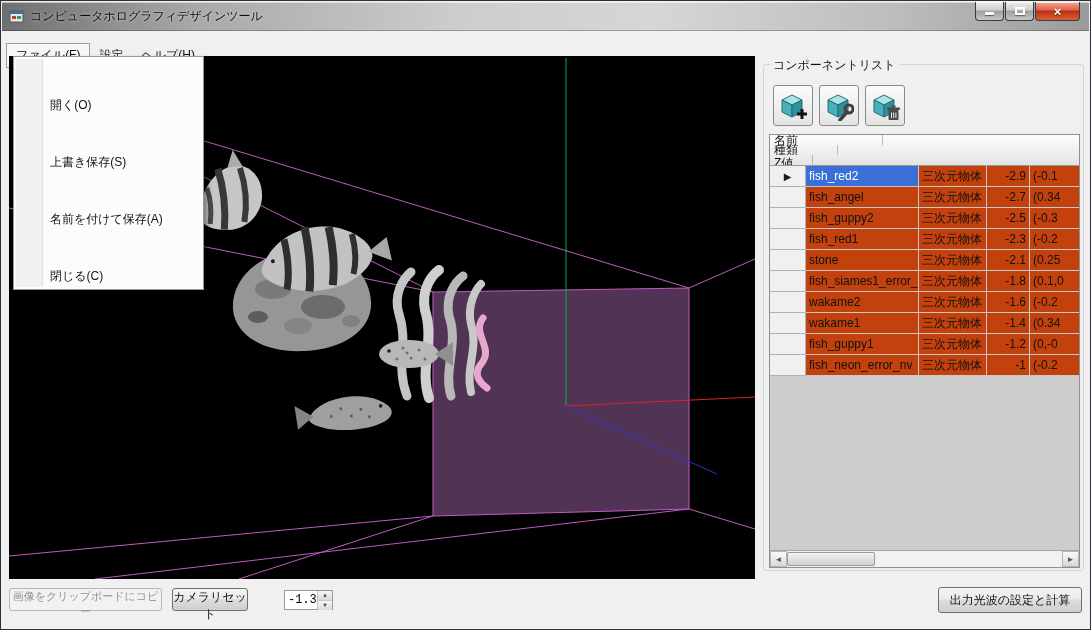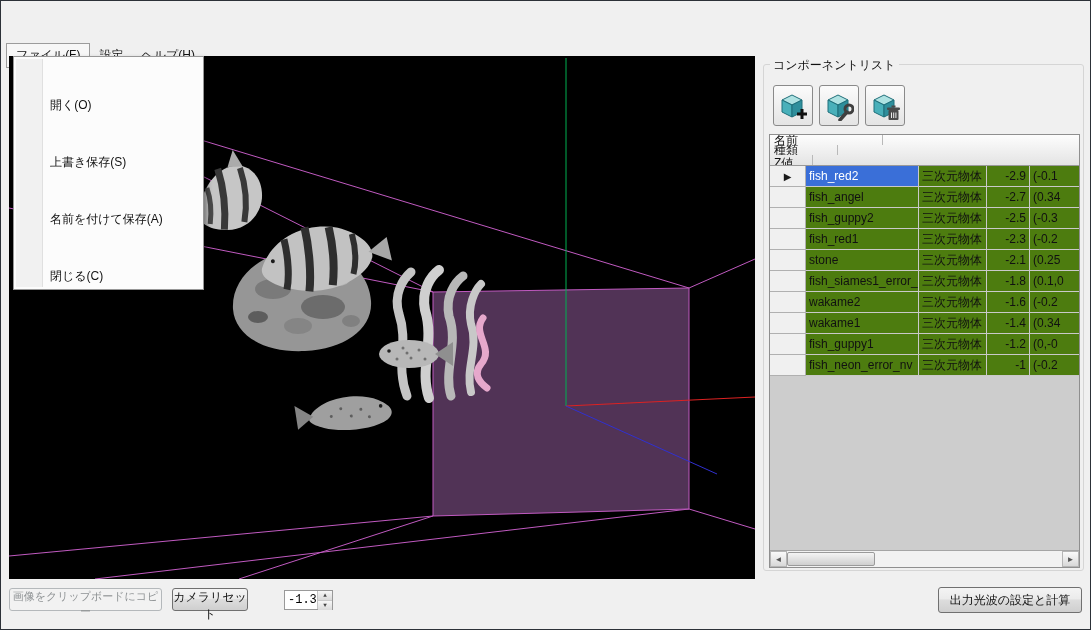--- a/index.html
+++ b/index.html
@@ -59,21 +59,21 @@
   .grid{position:absolute;left:768px;top:133px;width:311px;height:434px;border:1px solid #8f8f8f;box-sizing:border-box;background:#cdcdcd;}
   .grid-header{display:flex;height:30px;background:linear-gradient(#fdfdfd,#e4e4e4);border-bottom:1px solid #999;flex-direction:column;}
   .hcell{box-sizing:border-box;border-right:1px solid #b9b9b9;padding:0 4px;display:flex;align-items:center;overflow:hidden;white-space:nowrap;}
   .hcell.corner{width:36px;}
   .hcell.hc-name{width:113px;}
   .hcell.hc-type{width:68px;}
   .hcell.hc-z{width:43px;display:block;line-height:13px;padding-top:2px;word-break:break-all;white-space:normal;}
   .hcell.hc-pos{flex:1;border-right:none;}
   .grid-body{height:385px;background:#cdcdcd;overflow:hidden;}
   .grid-row{display:flex;height:21px;}
-  .gcell{box-sizing:border-box;height:21px;line-height:20px;padding:0 3px;border-right:1px solid #c9c9c9;border-bottom:1px solid #c9c9c9;background:#4d7c0f;overflow:hidden;white-space:nowrap;}
+  .gcell{box-sizing:border-box;height:21px;line-height:20px;padding:0 3px;border-right:1px solid #c9c9c9;border-bottom:1px solid #c9c9c9;background:#c2410c;overflow:hidden;white-space:nowrap;}
   .gcell.rh{width:36px;background:#f0f0f0;border-right:1px solid #b0b0b0;border-bottom:1px solid #b0b0b0;text-align:center;padding:0;}
   .gcell.c-name{width:113px;}
   .gcell.c-type{width:68px;}
   .gcell.c-z{width:43px;text-align:right;}
   .gcell.c-pos{flex:1;border-right:none;}
   .gcell.selected{background:#3a6fd8;color:#fff;}
   .cur-arrow{font-size:10px;color:#1a1a1a;line-height:21px;}
 
   
   .hscroll{position:absolute;left:0;bottom:0;width:100%;height:17px;background:#f2f2f2;border-top:1px solid #a5a5a5;display:flex;box-sizing:border-box;}
@@ -94,20 +94,42 @@
   .spin-value{width:29px;border:none;outline:none;padding:0 0 0 3px;font-family:inherit;font-size:12px;background:#fff;}
   .spin-btns{width:15px;border-left:1px solid #c4c4c4;display:flex;flex-direction:column;}
   .spin-up,.spin-down{flex:1;font-size:6px;line-height:9px;text-align:center;color:#444;background:linear-gradient(#f7f7f7,#dadada);cursor:default;}
   .spin-up{border-bottom:1px solid #c9c9c9;}
 </style>
 </head>
 <body>
 
 <div class="window">
 
+  <div class="titlebar">
+    <span class="app-icon">
+      <svg width="16" height="16" viewBox="0 0 16 16">
+        <rect x="1" y="2" width="13" height="11" fill="#e8e8e8" stroke="#4a5a6a"></rect>
+        <rect x="1" y="2" width="13" height="3" fill="#3a6ea5"></rect>
+        <rect x="3" y="7" width="4" height="3" fill="#c04030"></rect>
+        <rect x="8" y="7" width="4" height="3" fill="#3f9a4a"></rect>
+      </svg>
+    </span>
+    <span class="title-text">コンピュータホログラフィデザインツール</span>
+    <div class="win-buttons">
+      <div class="win-btn">
+          <span class="glyph-min"></span>
+        </div>
+      <div class="win-btn">
+          <span class="glyph-max"></span>
+        </div>
+      <div class="win-btn close">
+          <span class="glyph-close">×</span>
+        </div>
+    </div>
+  </div>
 
   <div class="menubar">
     <div class="menu-item active">ファイル(F)</div>
     <div class="menu-item">設定</div>
     <div class="menu-item">ヘルプ(H)</div>
   </div>
 
   <div class="viewport">
     <svg width="746" height="523" viewBox="0 0 746 523">
 

